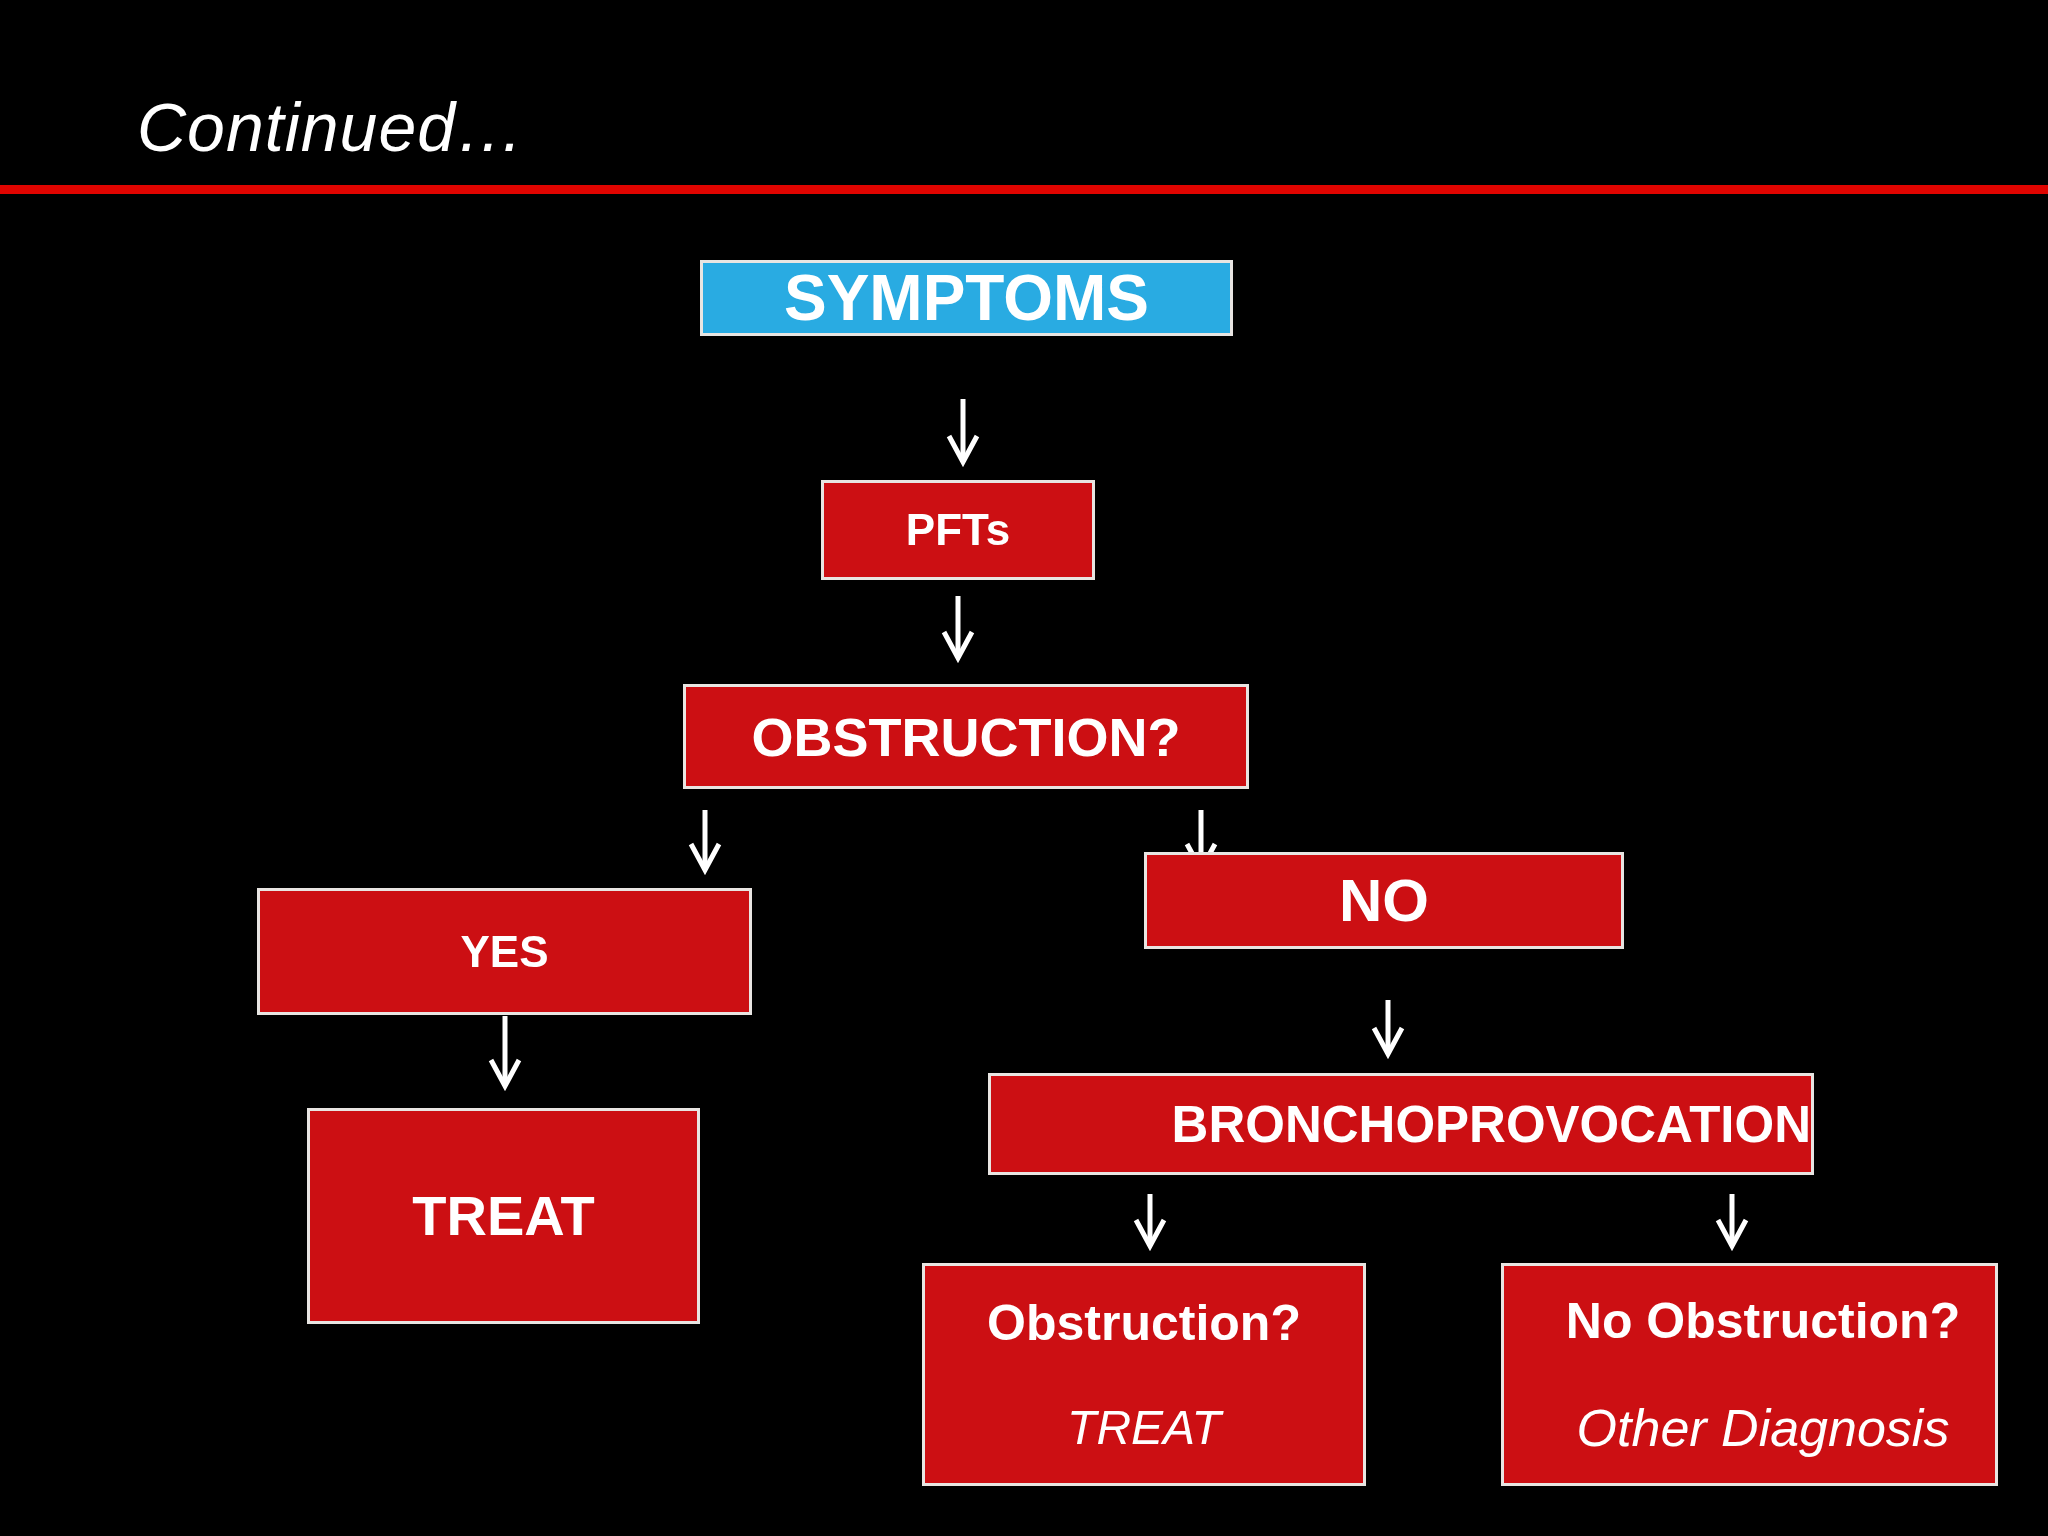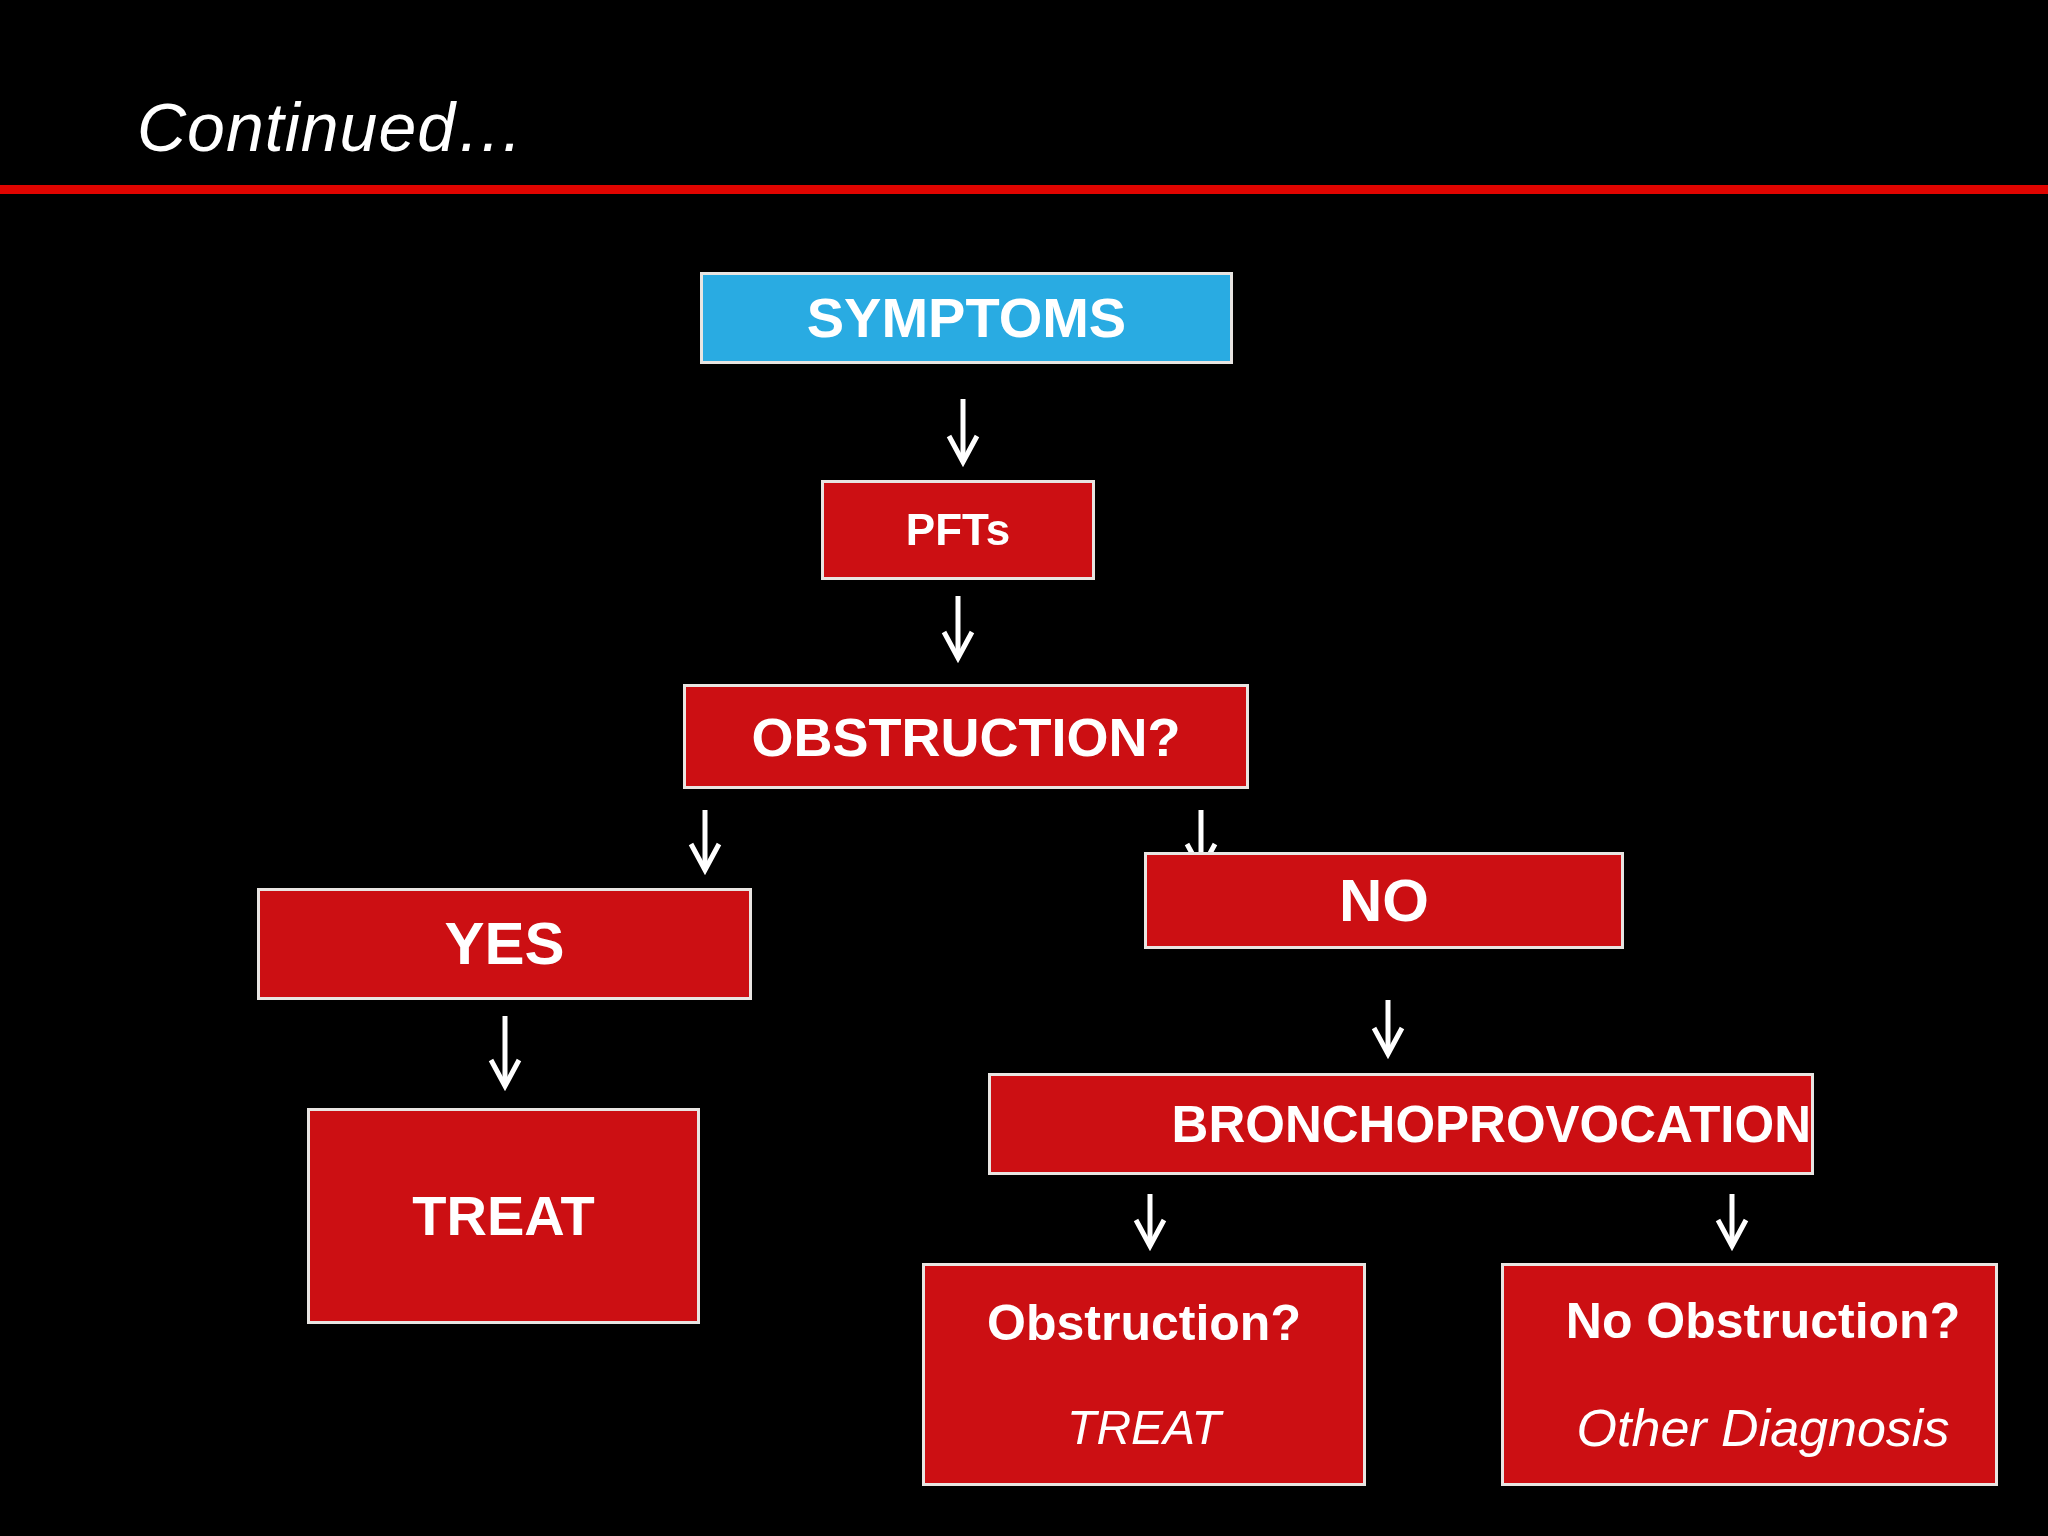--- a/index.html
+++ b/index.html
@@ -83,33 +83,33 @@
     <line x1="963" y1="399" x2="963" y2="462" stroke="#ffffff" stroke-width="5" marker-end="url(#ah)"></line>
     <line x1="958" y1="596" x2="958" y2="658" stroke="#ffffff" stroke-width="5" marker-end="url(#ah)"></line>
     <line x1="705" y1="810" x2="705" y2="870" stroke="#ffffff" stroke-width="5" marker-end="url(#ah)"></line>
     <line x1="1201" y1="810" x2="1201" y2="870" stroke="#ffffff" stroke-width="5" marker-end="url(#ah)"></line>
     <line x1="505" y1="1016" x2="505" y2="1086" stroke="#ffffff" stroke-width="5" marker-end="url(#ah)"></line>
     <line x1="1388" y1="1000" x2="1388" y2="1054" stroke="#ffffff" stroke-width="5" marker-end="url(#ah)"></line>
     <line x1="1150" y1="1194" x2="1150" y2="1246" stroke="#ffffff" stroke-width="5" marker-end="url(#ah)"></line>
     <line x1="1732" y1="1194" x2="1732" y2="1246" stroke="#ffffff" stroke-width="5" marker-end="url(#ah)"></line>
   </svg>
 
-  <div class="node blue" style="left:700px; top:272px; width:533px; height:92px; font-size:56px;">
+  <div class="node blue" style="left:700px; top:260px; width:533px; height:76px; font-size:64px;">
     <span>SYMPTOMS</span>
   </div>
 
   <div class="node" style="left:821px; top:480px; width:274px; height:100px; font-size:44px;">
     <span>PFTs</span>
   </div>
 
   <div class="node" style="left:683px; top:684px; width:566px; height:105px; font-size:54px;">
     <span>OBSTRUCTION?</span>
   </div>
 
-  <div class="node" style="left:257px; top:888px; width:495px; height:112px; font-size:60px;">
+  <div class="node" style="left:257px; top:888px; width:495px; height:127px; font-size:44px;">
     <span>YES</span>
   </div>
 
   <div class="node" style="left:1144px; top:852px; width:480px; height:97px; font-size:60px;">
     <span>NO</span>
   </div>
 
   <div class="node" style="left:307px; top:1108px; width:393px; height:216px; font-size:56px;">
     <span>TREAT</span>
   </div>

